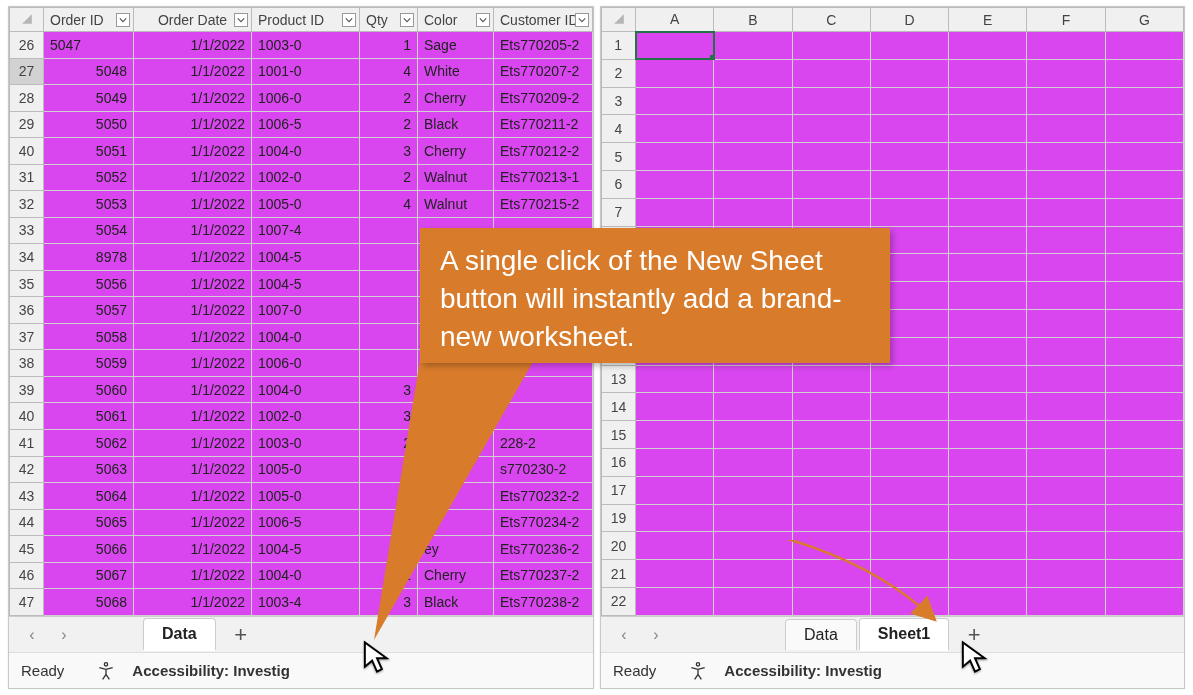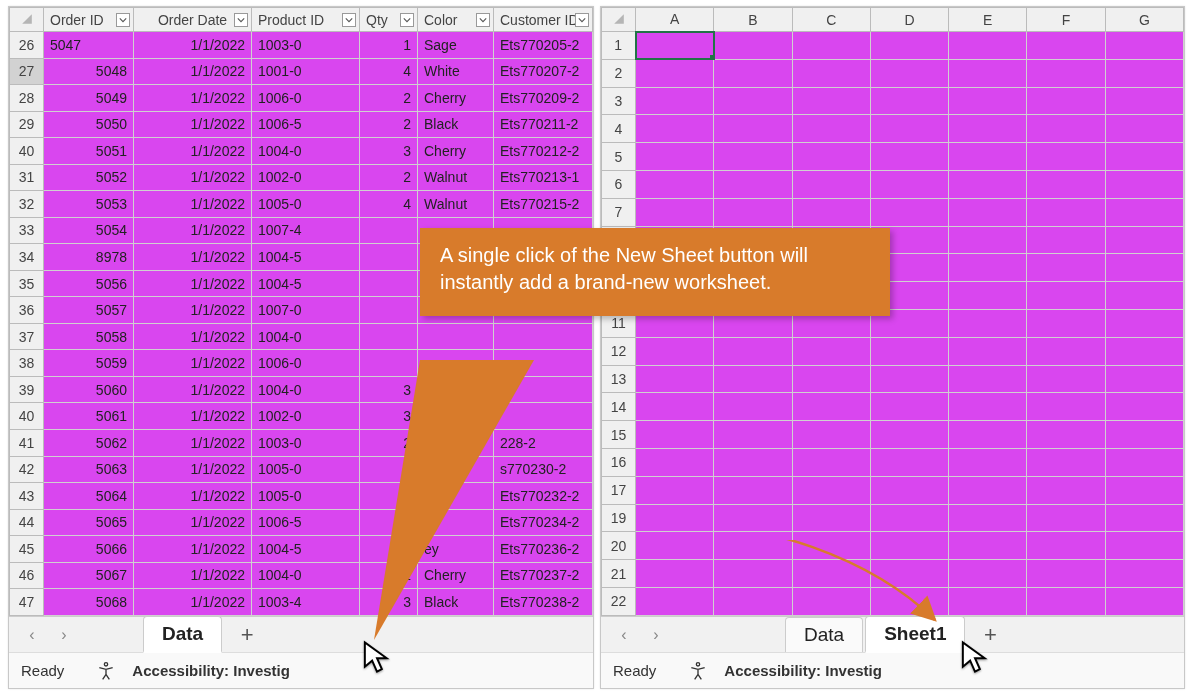--- a/index.html
+++ b/index.html
@@ -118,21 +118,21 @@
     border-radius:4px;
     color:#888;
     font-size:16px;
   }
   .tab{
     padding:6px 18px 6px;
     background:var(--tab-bg);
     border:1px solid #ccc;
     border-bottom:none;
     border-radius:4px 4px 0 0;
-    font-size:19px;
+    font-size:16px;
   }
   .tab.active{font-weight:700;border-bottom:2px solid #fff;}
   .tab.inactive{font-weight:400;background:#fafafa;}
   .new-sheet{
     width:34px;height:30px;
     display:flex;align-items:center;justify-content:center;
     font-size:22px;color:#555;
     border:1px solid transparent;
     border-radius:4px;
     margin-left:6px;
@@ -163,23 +163,23 @@
   .cursor svg{width:100%;height:100%;filter:drop-shadow(0 1px 1px rgba(0,0,0,.4));}
 
   
   .callout{
     position:absolute;
     left:420px;
     top:228px;
     width:470px;
     background:var(--callout);
     color:#fff;
-    font-size:20px;
+    font-size:28px;
     line-height:1.35;
-    padding:14px 20px 20px;
+    padding:14px 20px 8px;
     box-shadow:3px 3px 6px rgba(0,0,0,.25);
     z-index:40;
   }
 
   
   .arrow-svg{
     position:absolute;
     left:380px;
     top:540px;
     width:600px;

